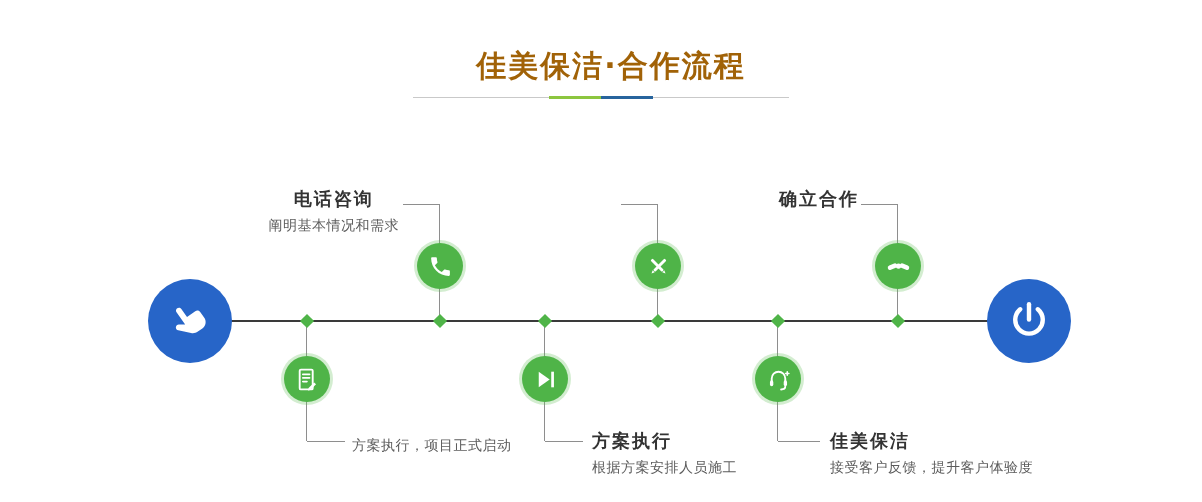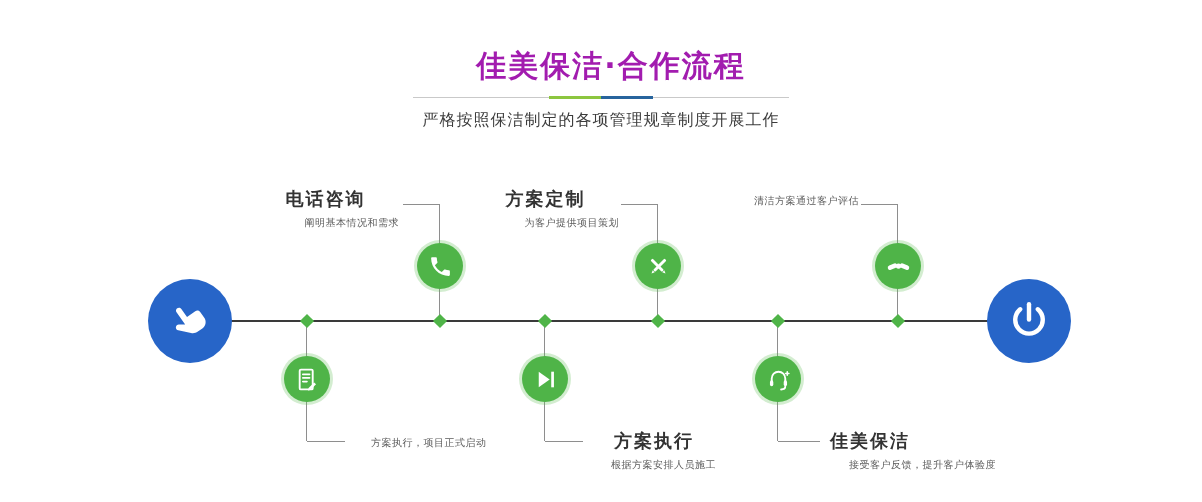--- a/index.html
+++ b/index.html
@@ -3,21 +3,21 @@
 <meta charset="utf-8">
 <style>
   * { margin:0; padding:0; box-sizing:border-box; }
   html,body { background:#ffffff; }
   body { font-family:"DejaVu Sans","Liberation Sans",sans-serif; }
   .page { position:relative; width:1202px; height:502px; background:#ffffff; overflow:hidden; }
 
   .main-title {
     position:absolute; top:46px; left:0; width:100%;
     text-align:center; font-size:30px; font-weight:bold;
-    color:#a21caf; letter-spacing:2px;padding-left:20px;
+    color:#a16207; letter-spacing:2px;padding-left:20px;
   }
   .divider {
     position:absolute; top:97px; left:50%; transform:translateX(-50%);
     width:376px; height:1px; background:#c9c9c9;
   }
   .divider-accent {
     position:absolute; top:-1px; left:50%; transform:translateX(-50%);
     width:104px; height:3px;
     background:linear-gradient(to right,#8cc63f 0,#8cc63f 52px,#27649d 52px,#27649d 104px);
   }
@@ -33,35 +33,34 @@
 
   .node { position:absolute; border-radius:50%; display:flex; align-items:center; justify-content:center; z-index:3; }
   .node.green { width:46px; height:46px; background:#4fb448; box-shadow:0 0 0 3px rgba(96,189,86,0.28); }
   .node.blue  { width:84px; height:84px; background:#2765c8; }
   .node .icon { display:flex; align-items:center; justify-content:center; }
   .node.green .icon svg { width:25px; height:25px; }
   .node.blue  .icon svg { width:44px; height:44px; }
 
   .step-label { position:absolute; z-index:4; }
   .step-label .t { font-size:18px; font-weight:bold; color:#333333; letter-spacing:2px; line-height:1.2; }
-  .step-label .d { font-size:10px; color:#5c5c5c; margin-top:7px; line-height:1.2; letter-spacing:0.5px;margin-left:19px; }
-  .align-r { text-align:left; }
+  .step-label .d { font-size:14px; color:#5c5c5c; margin-top:7px; line-height:1.2; letter-spacing:0.5px; }
+  .align-r { text-align:center; }
 </style>
 </head>
 <body>
 
 <div class="page">
 
   <div class="main-title">佳美保洁·合作流程</div>
 
   <div class="divider">
     <div class="divider-accent"></div>
   </div>
 
-  <div class="subtitle">严格按照保洁制定的各项管理规章制度开展工作</div>
 
   <div class="timeline">
 
     <div class="main-line"></div>
 
     <div class="connector" style="left:439px; top:204px; width:1px; height:117px;"></div>
     <div class="connector" style="left:657px; top:204px; width:1px; height:117px;"></div>
     <div class="connector" style="left:897px; top:204px; width:1px; height:117px;"></div>
 
     <div class="connector" style="left:403px; top:204px; width:37px; height:1px;"></div>
@@ -157,32 +156,28 @@
           <path d="M18.5 18.8c0 1.9-2 2.8-4 2.8"></path>
           <path d="M20.4 4.6v3.2M18.8 6.2h3.2" stroke-width="1.5"></path>
         </svg>
       </span>
     </div>
 
     <div class="step-label align-r" style="top:188px; right:803px;">
       <div class="t">电话咨询</div>
       <div class="d">阐明基本情况和需求</div>
     </div>
-    <div class="step-label align-r" style="top:188px; right:583px;">
-      <div class="t">方案定制</div>
-      <div class="d">为客户提供项目策划</div>
-    </div>
     <div class="step-label align-r" style="top:188px; right:343px;">
-      <div class="d">清洁方案通过客户评估</div>
+      <div class="t">确立合作</div>
     </div>
 
     <div class="step-label" style="top:430px; left:352px;">
       <div class="d">方案执行，项目正式启动</div>
     </div>
-    <div class="step-label" style="top:430px; left:592px;text-align:center;">
+    <div class="step-label" style="top:430px; left:592px;">
       <div class="t">方案执行</div>
       <div class="d">根据方案安排人员施工</div>
     </div>
     <div class="step-label" style="top:430px; left:830px;">
       <div class="t">佳美保洁</div>
       <div class="d">接受客户反馈，提升客户体验度</div>
     </div>
 
   </div>
 </div>

